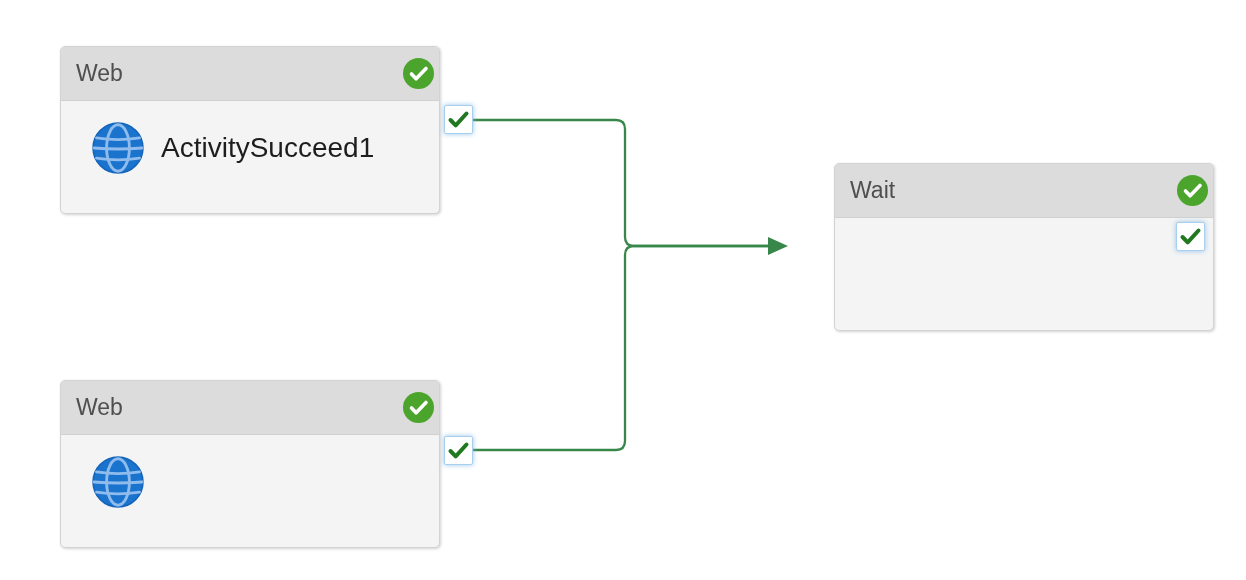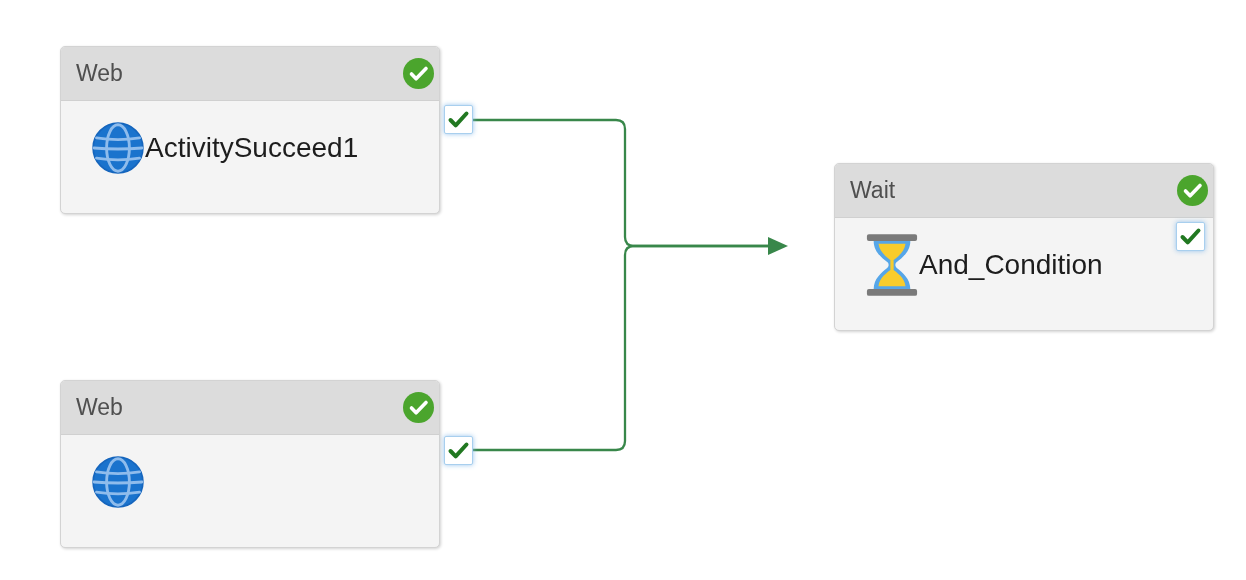--- a/index.html
+++ b/index.html
@@ -59,20 +59,21 @@
     background: #4BA52D;
   }
   .status-badge svg { display: block; }
 
   .node-body-row {
     position: absolute;
     left: 30px; top: 72px;
     height: 58px;
     display: flex;
     align-items: center;
+    gap: 16px;
   }
   .activity-icon { width: 54px; height: 58px; display: flex; align-items: center; }
   .node-name {
     font-size: 28px;
     color: #1d1d1d;
     white-space: nowrap;
   }
 
   
   .success-port {
@@ -153,34 +154,20 @@
 
   <div class="node" id="node-wait1">
     <div class="node-header">
       <span class="node-type-label">Wait</span>
       <span class="status-badge">
         <svg width="31" height="31" viewBox="0 0 31 31">
           <path d="M8.5 16 l4.6 4.8 L23 10.5" fill="none" stroke="#ffffff" stroke-width="3.6" stroke-linecap="round" stroke-linejoin="round"></path>
         </svg>
       </span>
     </div>
-    <div class="node-body-row">
-      <span class="activity-icon">
-        <svg width="54" height="62" viewBox="0 0 56 64">
-          <rect x="2" y="0" width="52" height="7" rx="2" fill="#7A7A7A"></rect>
-          <rect x="2" y="57" width="52" height="7" rx="2" fill="#7A7A7A"></rect>
-          <path d="M9 7 H47 C47 18 39 24 33 29 C31 30.5 31 33.5 33 35 C39 40 47 46 47 57 H9
-                   C9 46 17 40 23 35 C25 33.5 25 30.5 23 29 C17 24 9 18 9 7 Z" fill="#56A6E8"></path>
-          <path d="M14 10 H42 C41 18 35 23 28 28 C21 23 15 18 14 10 Z" fill="#F8CC2C"></path>
-          <rect x="26.3" y="27" width="3.4" height="10" fill="#F8CC2C"></rect>
-          <path d="M28 36 C33 40 41 45 42 54 H14 C15 45 23 40 28 36 Z" fill="#F8CC2C"></path>
-        </svg>
-      </span>
-      <span class="node-name">And_Condition</span>
-    </div>
   </div>
 
   <div class="success-port" id="port-web1">
     <svg width="23" height="23" viewBox="0 0 23 23">
       <path d="M3.5 12 l5.2 5.4 L19.5 5.5" fill="none" stroke="#217821" stroke-width="4" stroke-linecap="round" stroke-linejoin="round"></path>
     </svg>
   </div>
   <div class="success-port" id="port-web2">
     <svg width="23" height="23" viewBox="0 0 23 23">
       <path d="M3.5 12 l5.2 5.4 L19.5 5.5" fill="none" stroke="#217821" stroke-width="4" stroke-linecap="round" stroke-linejoin="round"></path>

